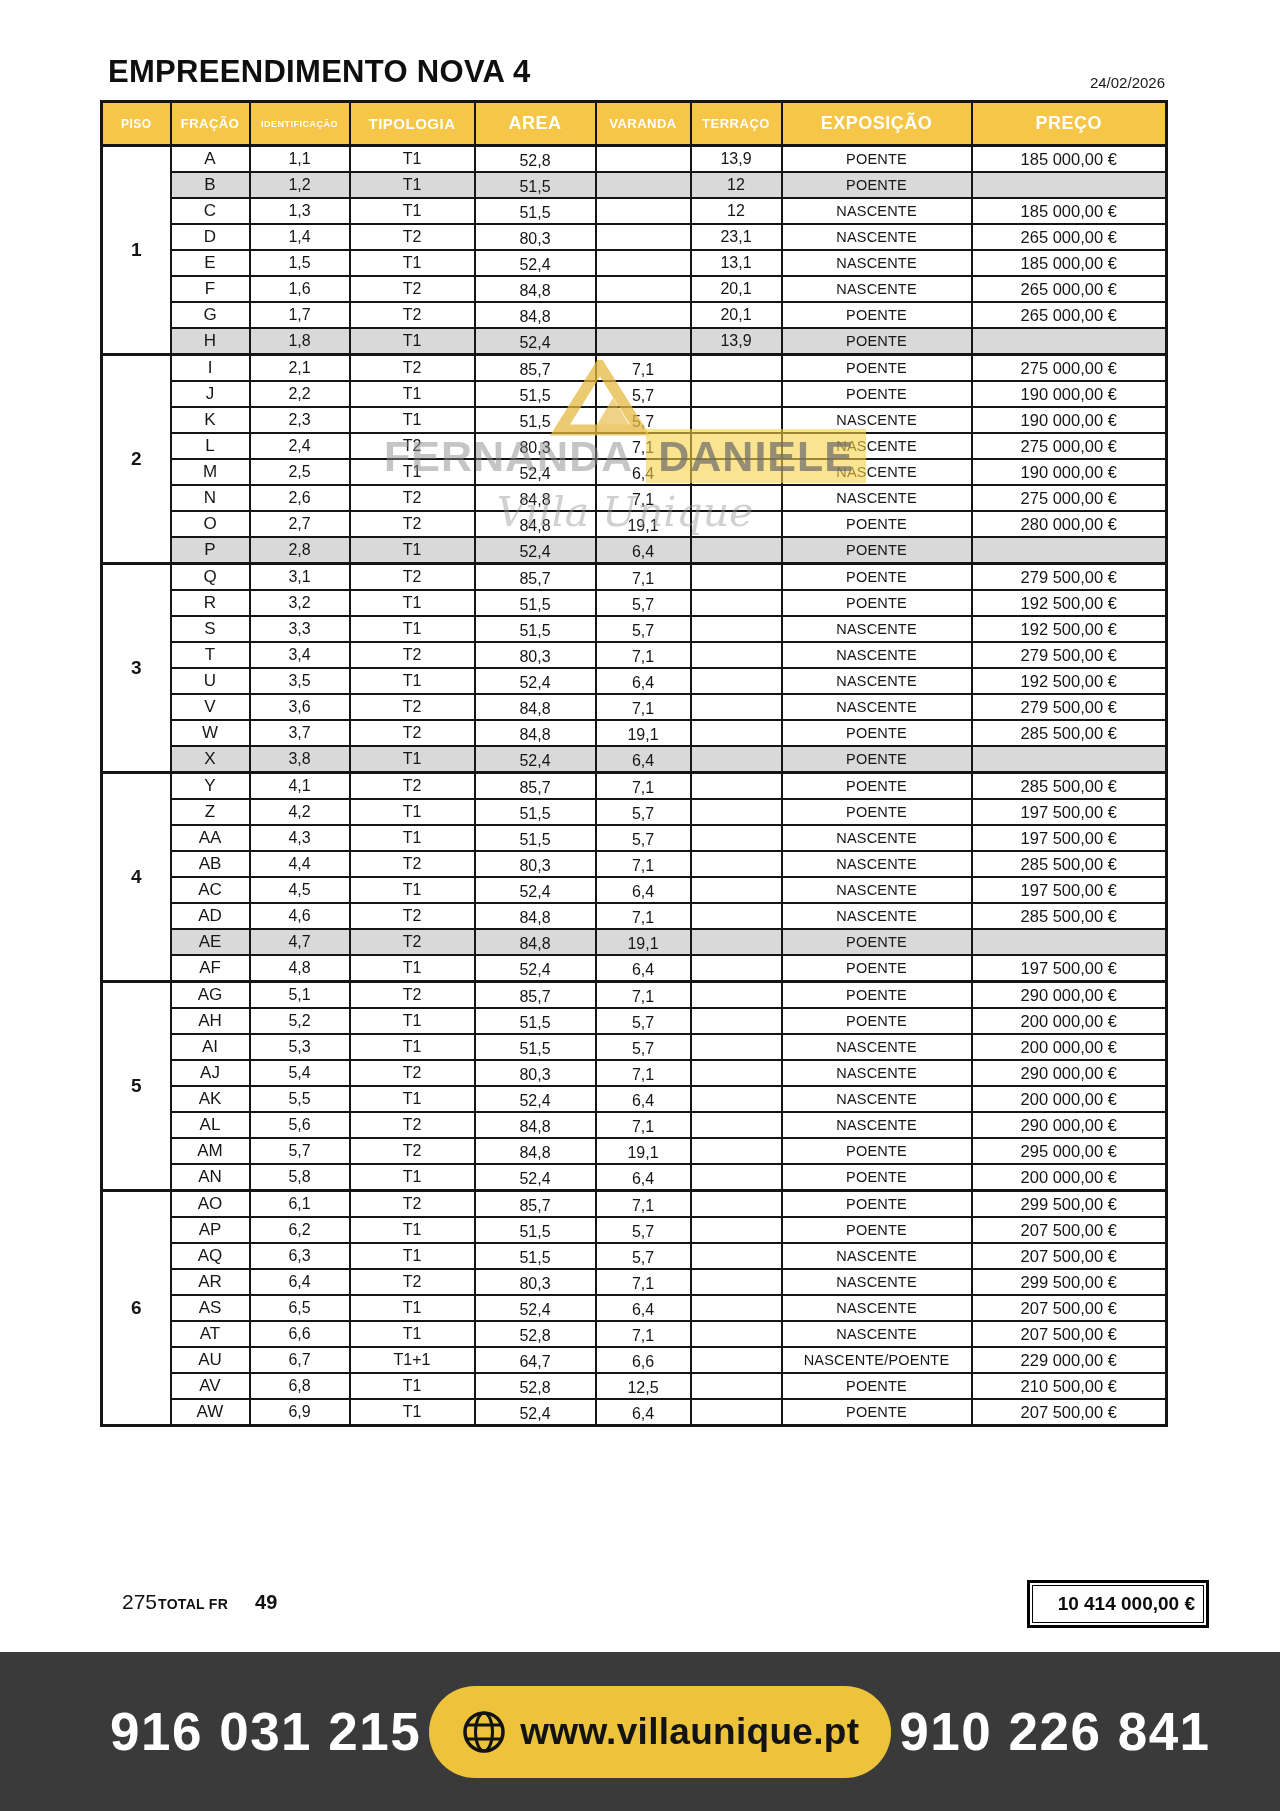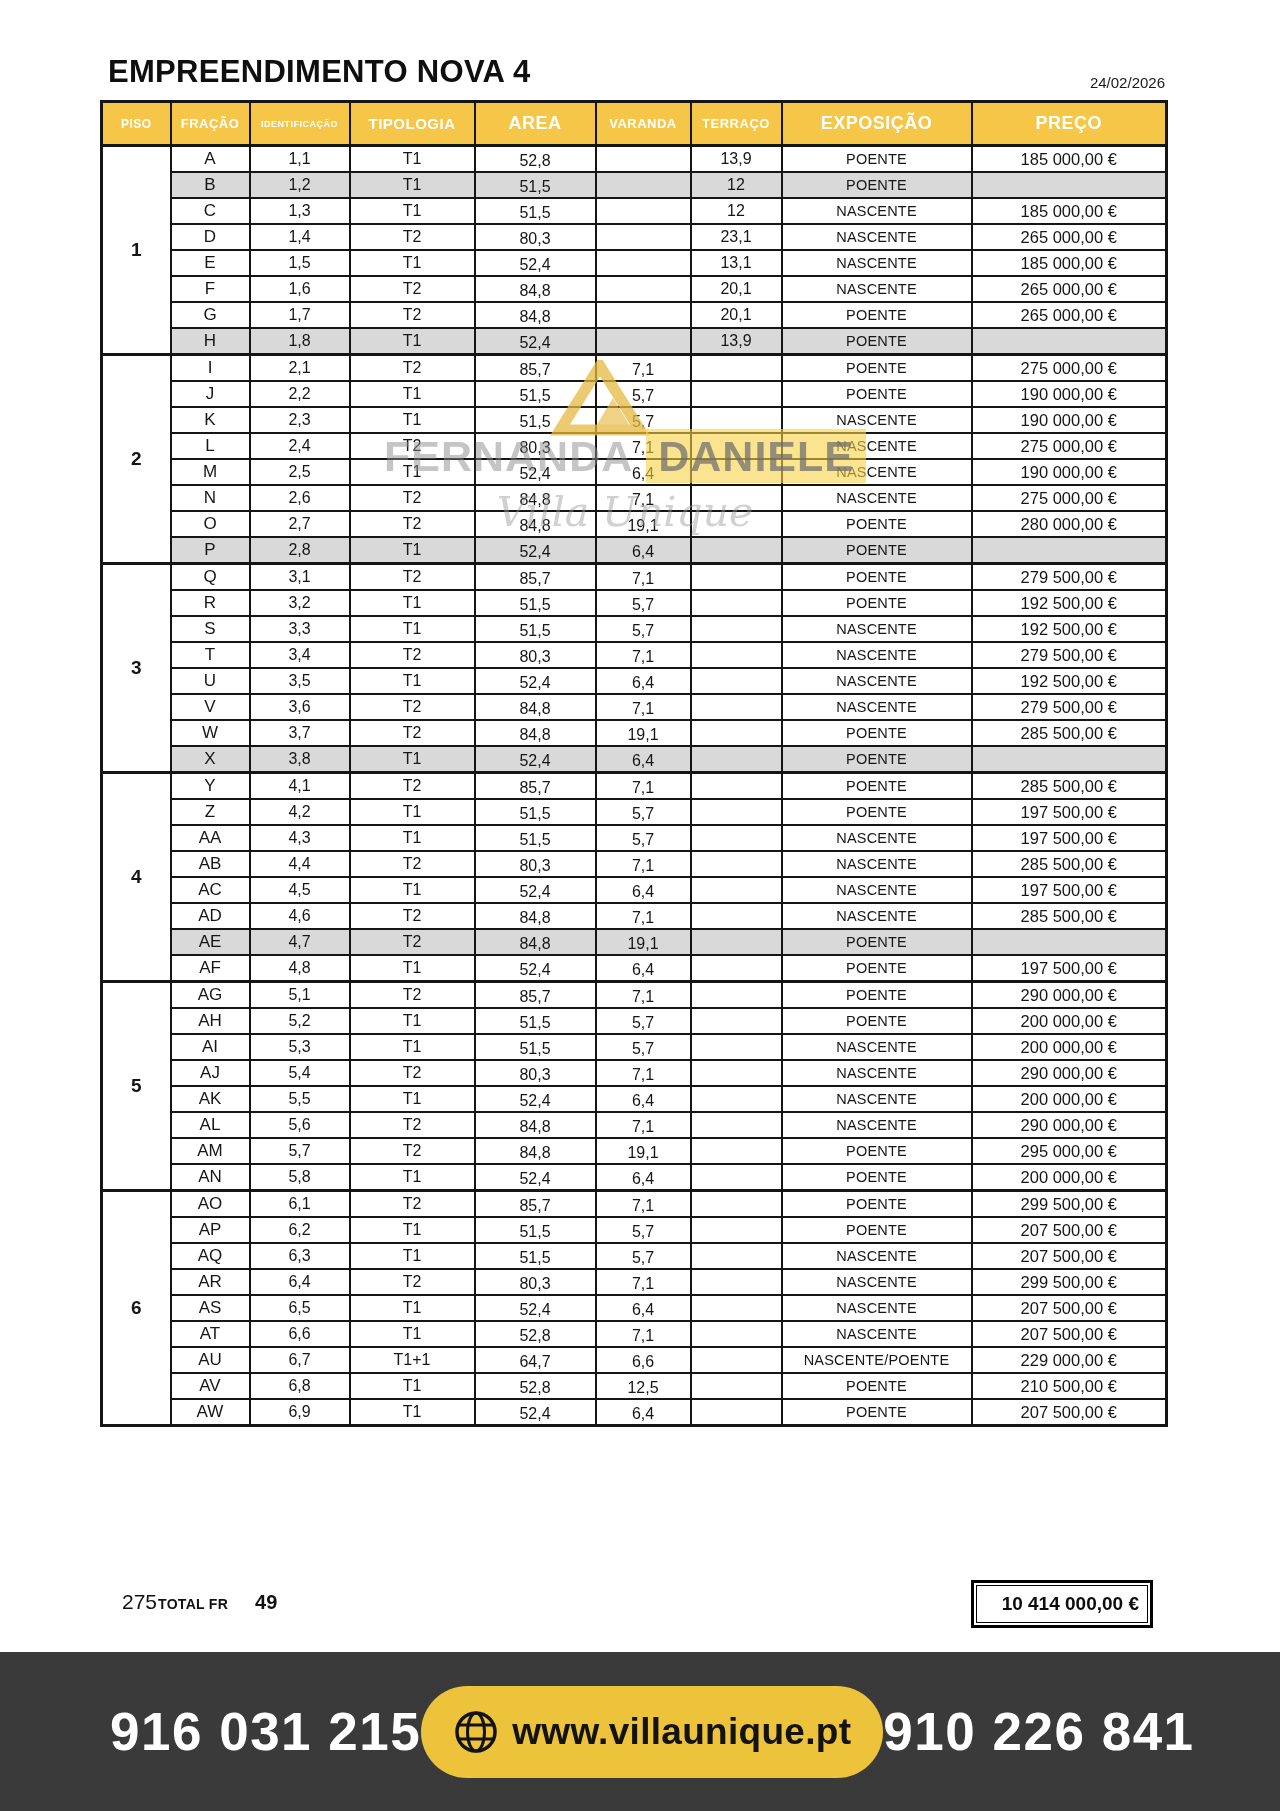--- a/index.html
+++ b/index.html
@@ -66,31 +66,31 @@
 
   
   .totals-left {
     position:absolute; left:122px; top:1590px; display:flex; align-items:baseline; gap:1px;
     color:#111;
   }
   .totals-left .n1 { font-size:21px; }
   .totals-left .lbl { font-size:14px; font-weight:bold; letter-spacing:0.3px; }
   .totals-left .n2 { font-size:20px; font-weight:bold; margin-left:26px; }
   .total-box {
-    position:absolute; left:976px; top:1585px; width:172px; height:38px;
+    position:absolute; left:1032px; top:1585px; width:172px; height:38px;
     border:1px solid #000; outline:3px solid #000; outline-offset:2px;
     box-sizing:border-box; display:flex; align-items:center; justify-content:flex-end;
     padding-right:8px; font-size:19px; font-weight:bold; color:#0d0d0d; background:#fff;
   }
 
   
   .contact-bar {
     position:absolute; left:0; top:1652px; width:1280px; height:159px; background:#3A3A3A;
     display:flex; align-items:center; justify-content:space-between;
-    padding:0 110px; box-sizing:border-box;
+    padding:0 110px; box-sizing:border-box;gap:8px;
   }
   .phone { color:#ffffff; font-size:53px; font-weight:bold; letter-spacing:1.5px; white-space:nowrap; }
   .site-pill {
     background:#EDC33C; height:92px; border-radius:46px;
     display:flex; align-items:center; gap:13px; padding:0 32px;
   }
   .site-pill .site-text { font-size:37px; font-weight:bold; color:#131313; letter-spacing:0.3px; white-space:nowrap; }
 </style>
 </head>
 <body>

